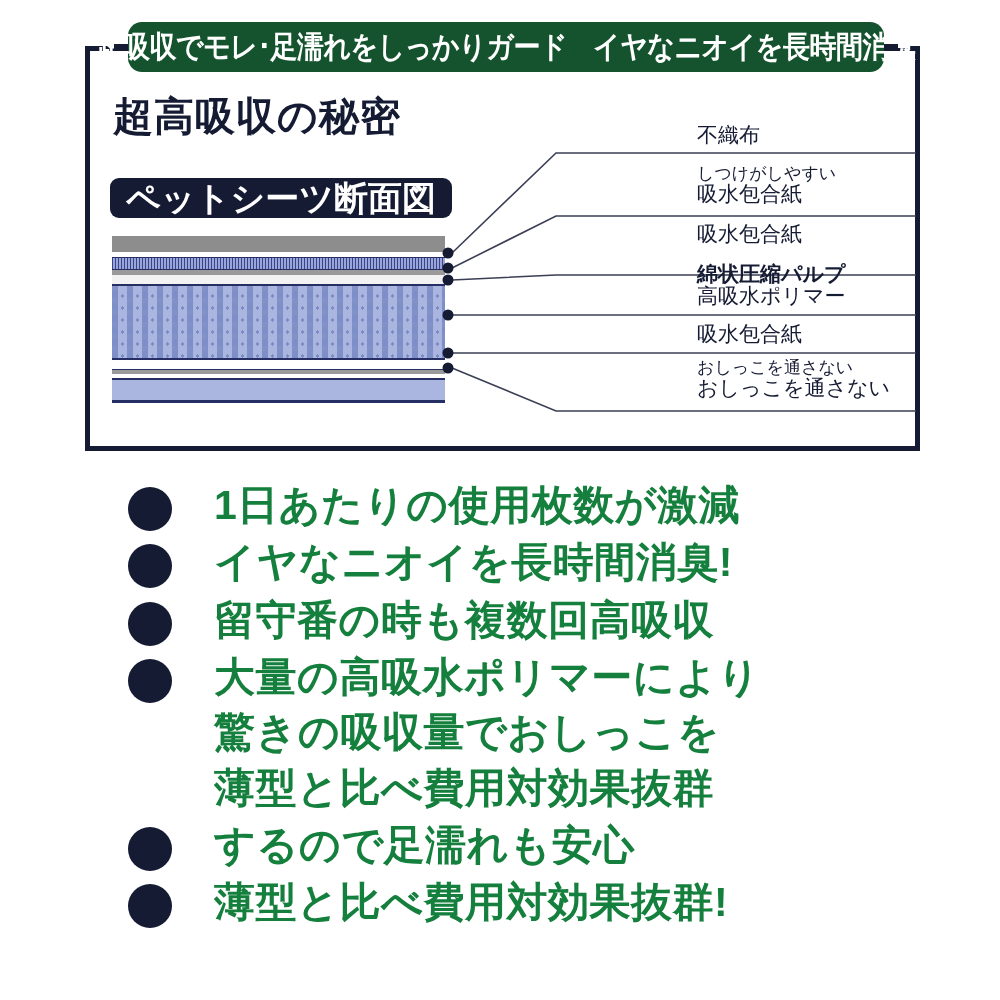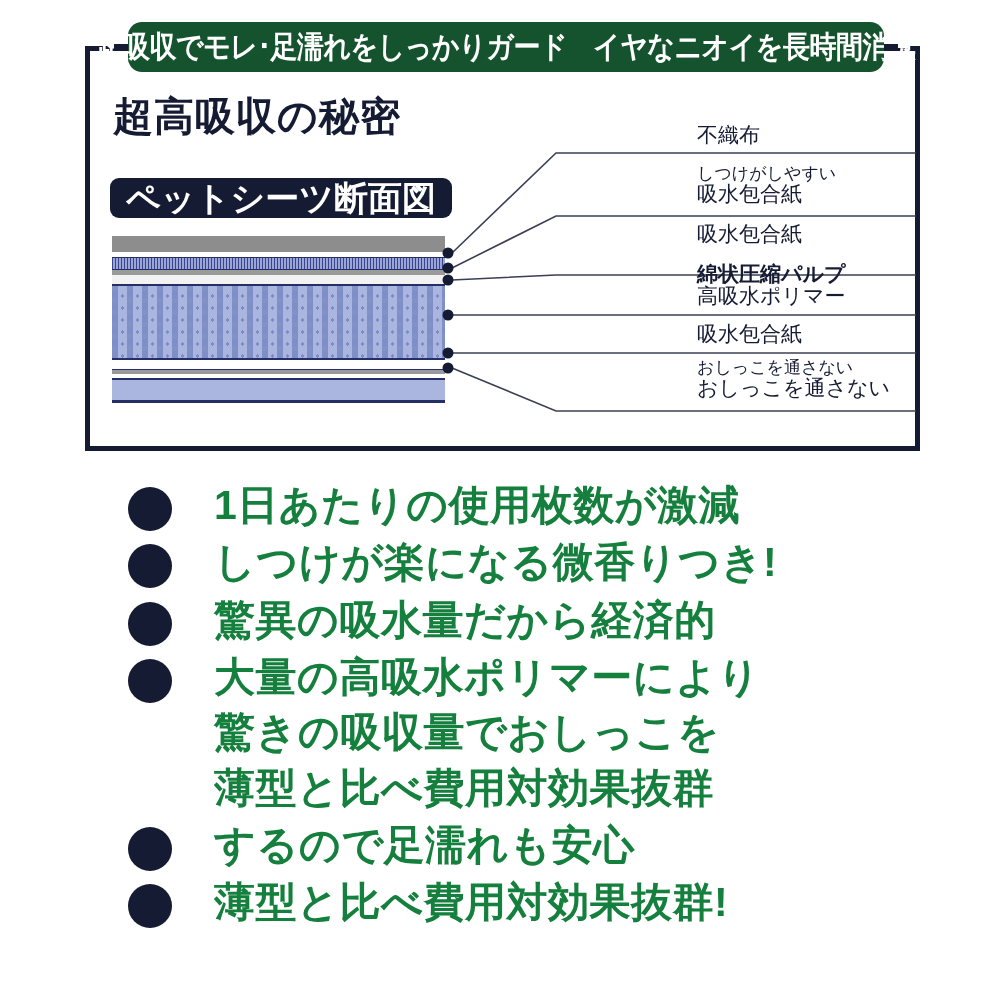--- a/index.html
+++ b/index.html
@@ -338,28 +338,28 @@
   <div class="bullet-row">
     <div class="bullet-dot"></div>
     <div class="bullet-lines">
       <div class="bline">1日あたりの使用枚数が激減</div>
     </div>
   </div>
 
   <div class="bullet-row">
     <div class="bullet-dot"></div>
     <div class="bullet-lines">
-      <div class="bline">しつけが楽になる微香りつき!</div>
-    </div>
-  </div>
-
-  <div class="bullet-row">
-    <div class="bullet-dot"></div>
-    <div class="bullet-lines">
-      <div class="bline">驚異の吸水量だから経済的</div>
+      <div class="bline">イヤなニオイを長時間消臭!</div>
+    </div>
+  </div>
+
+  <div class="bullet-row">
+    <div class="bullet-dot"></div>
+    <div class="bullet-lines">
+      <div class="bline">留守番の時も複数回高吸収</div>
     </div>
   </div>
 
   <div class="bullet-row">
     <div class="bullet-dot"></div>
     <div class="bullet-lines">
       <div class="bline">大量の高吸水ポリマーにより</div>
       <div class="bline">驚きの吸収量でおしっこを</div>
       <div class="bline">薄型と比べ費用対効果抜群</div>
     </div>

